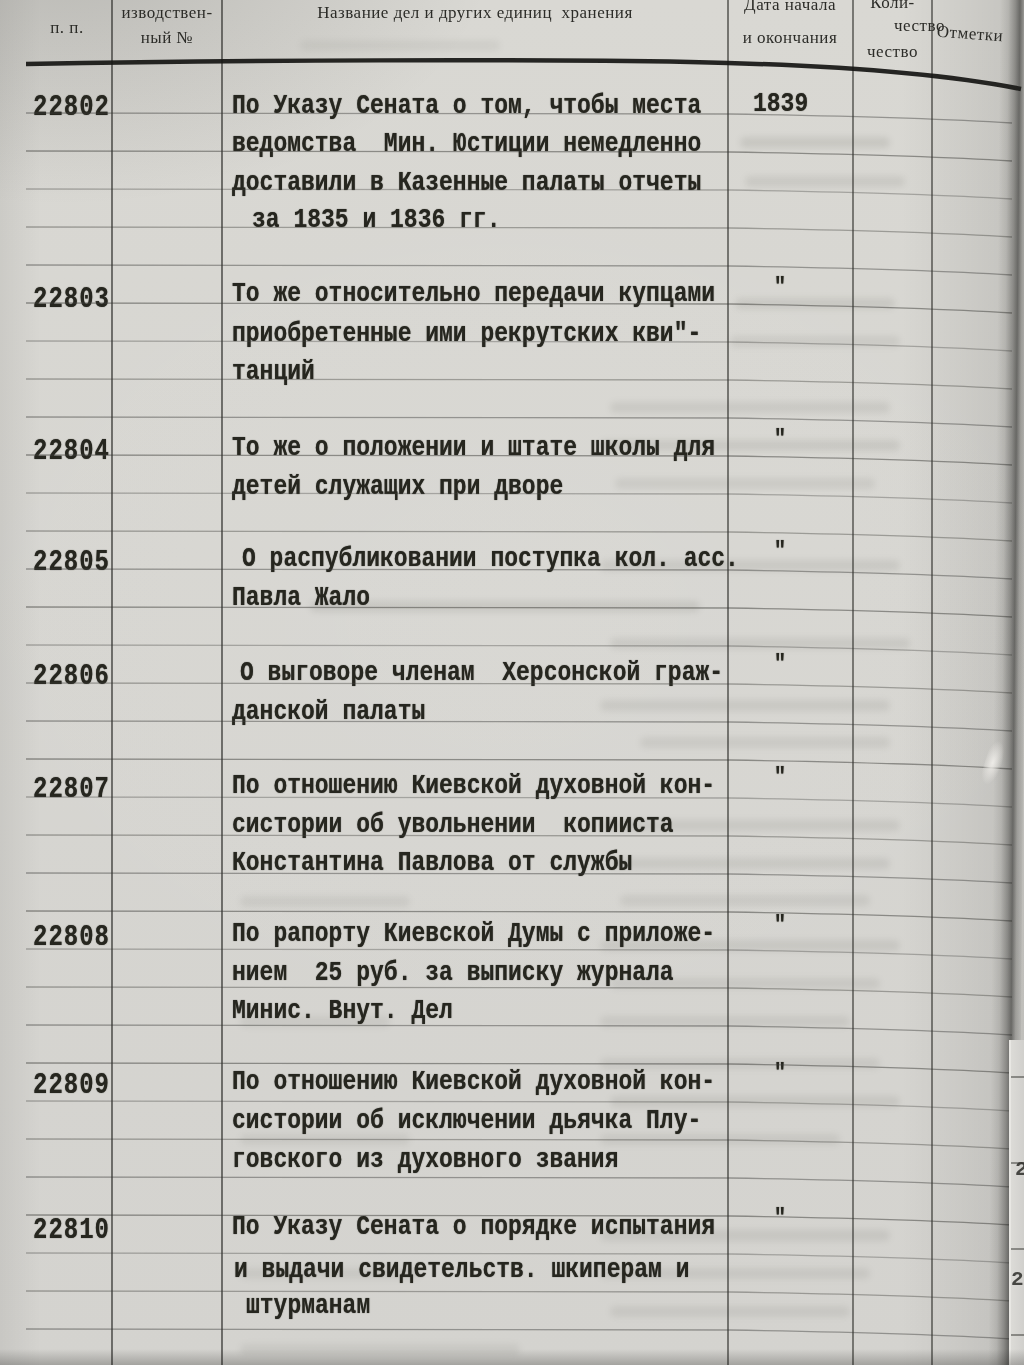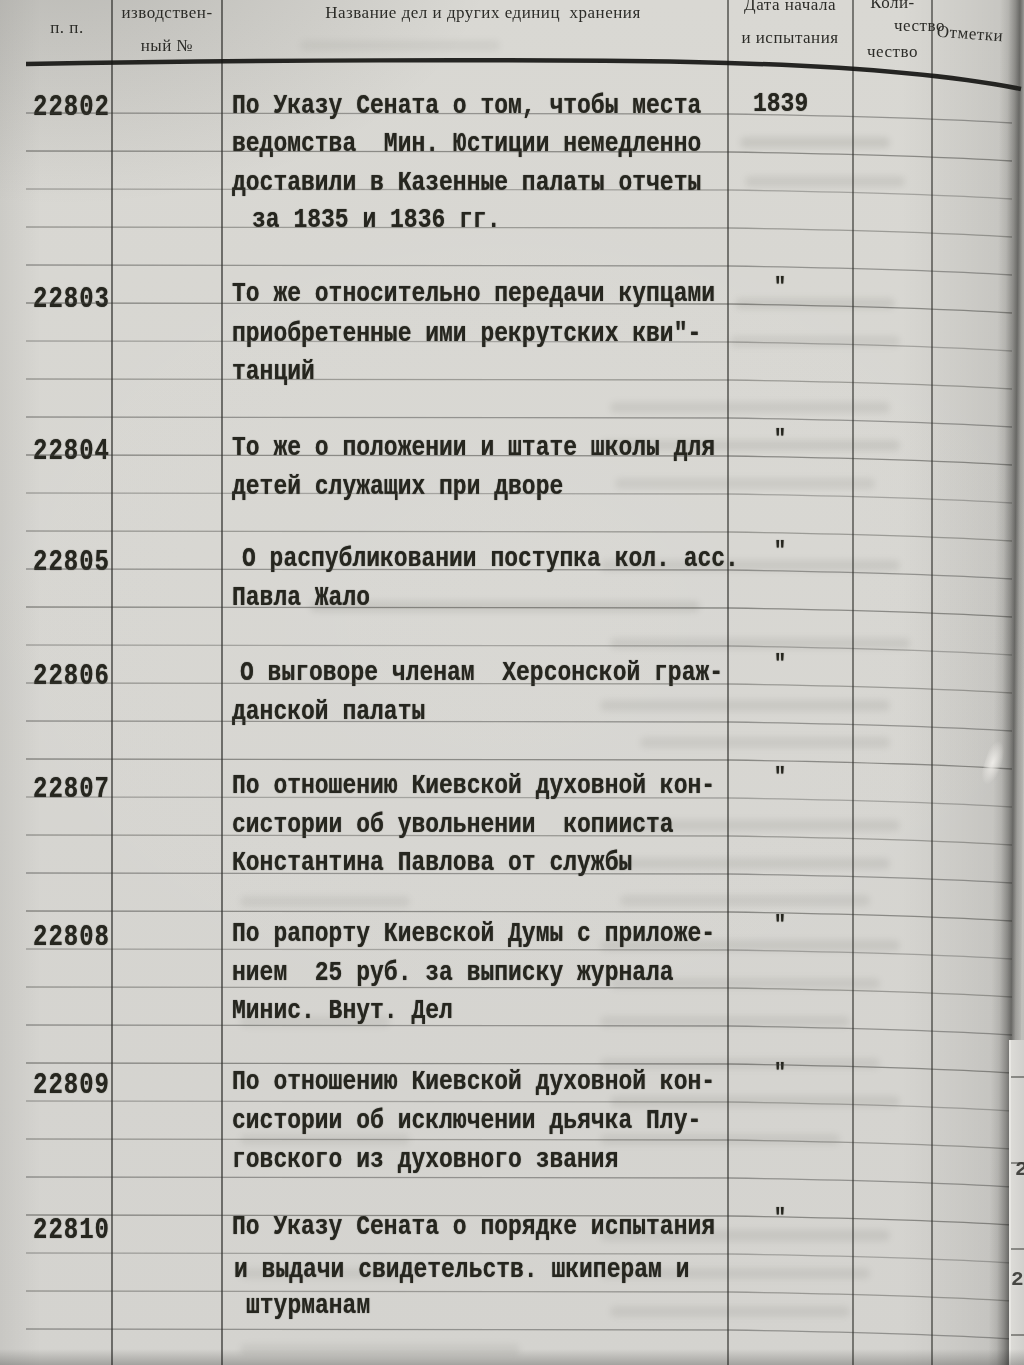--- a/index.html
+++ b/index.html
@@ -76,24 +76,24 @@
       <div class="ghost" style="left: 600px; top: 1230px; width: 290px; opacity: 0.12;"></div>
       <div class="ghost" style="left: 240px; top: 1268px; width: 180px; opacity: 0.1;"></div>
       <div class="ghost" style="left: 600px; top: 1268px; width: 270px; opacity: 0.11;"></div>
       <div class="ghost" style="left: 610px; top: 1306px; width: 240px; opacity: 0.11;"></div>
       <div class="ghost" style="left: 240px; top: 1344px; width: 280px; opacity: 0.1;"></div>
     </div>
 
   <div>
     <div class="hdr" style="left:24px;top:18px;width:86px;">п. п.</div>
     <div class="hdr" style="left:112px;top:3px;width:110px;">изводствен-</div>
-    <div class="hdr" style="left:112px;top:36px;width:110px;">ный №</div>
-    <div class="hdr" style="left:222px;top:3px;width:506px;padding-left:8px;">Название дел и других единиц  хранения</div>
+    <div class="hdr" style="left:112px;top:28px;width:110px;">ный №</div>
+    <div class="hdr" style="left:222px;top:3px;width:506px;">Название дел и других единиц  хранения</div>
     <div class="hdr" style="left:726px;top:-5px;width:128px;">Дата начала</div>
-    <div class="hdr" style="left:726px;top:28px;width:128px;">и испытания</div>
+    <div class="hdr" style="left:726px;top:28px;width:128px;">и окончания</div>
     <div class="hdr" style="left:853px;top:-7px;width:79px;">Коли-</div>
     <div class="hdr" style="left:853px;top:16px;width:65px;padding-left:34px;">чество</div>
     <div class="hdr" style="left:853px;top:42px;width:79px;">чество</div>
     <div class="hdr" style="left:928px;top:24px;width:84px;transform:rotate(4deg);">Отметки</div>
   </div>
 
   <div id="entries">
       <div>
         <div class="typed num" style="left: 33px; top: 93px;">22802</div>
         <div class="typed" style="left: 232px; top: 92px;">По Указу Сената о том, чтобы места</div>

